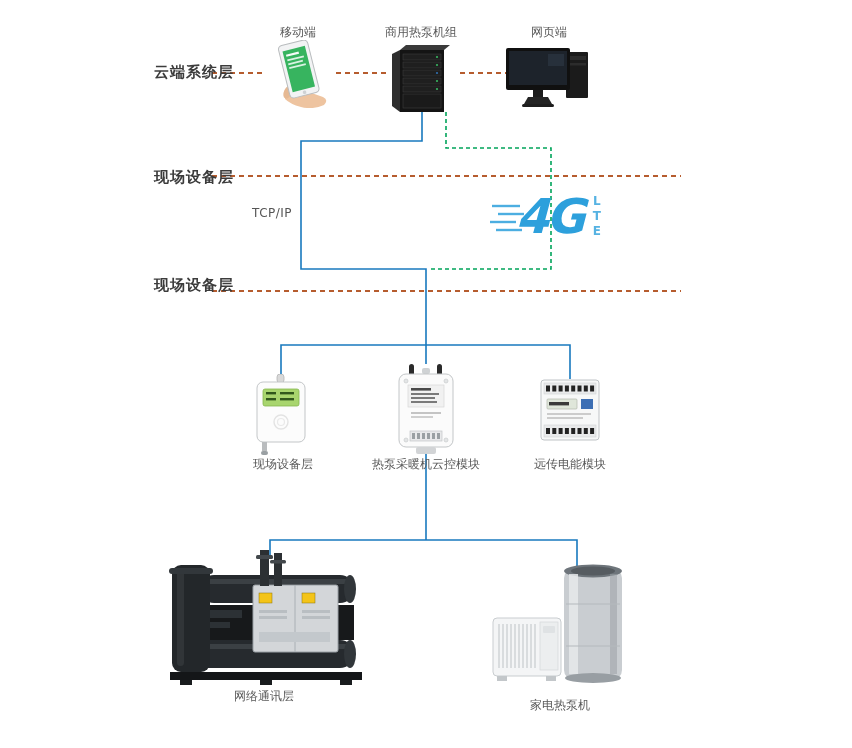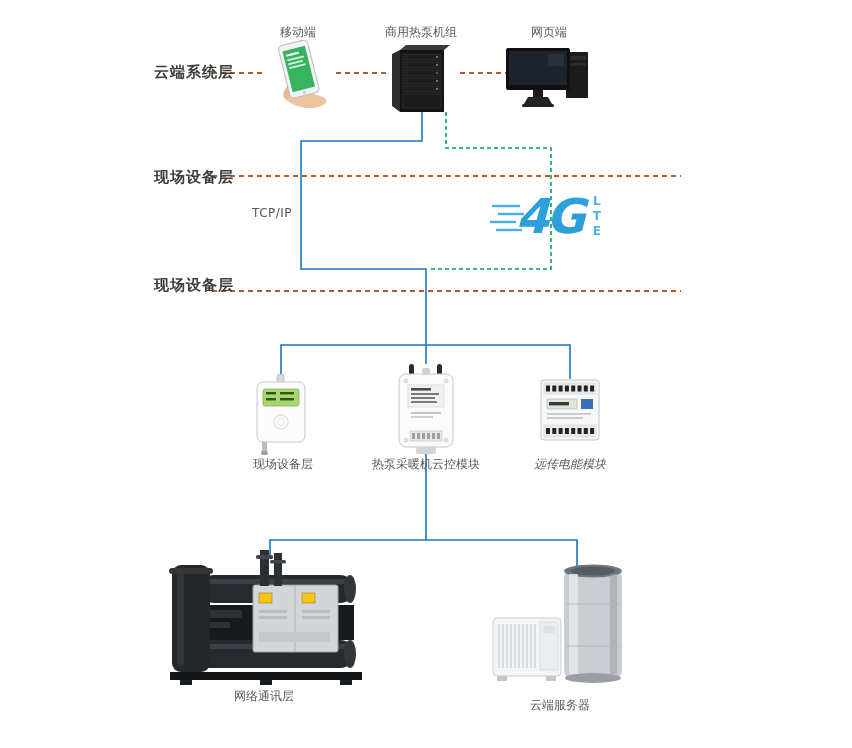--- a/index.html
+++ b/index.html
@@ -192,21 +192,21 @@
       <rect x="25.9" y="49" width="4" height="6" fill="#222222"></rect>
       <rect x="32.2" y="49" width="4" height="6" fill="#222222"></rect>
       <rect x="38.5" y="49" width="4" height="6" fill="#222222"></rect>
       <rect x="44.8" y="49" width="4" height="6" fill="#222222"></rect>
       <rect x="51.1" y="49" width="4" height="6" fill="#222222"></rect>
     </svg>
   </div>
 
   <div class="node-label" style="left:283px;top:456px;">现场设备层</div>
   <div class="node-label" style="left:426px;top:456px;">热泵采暖机云控模块</div>
-  <div class="node-label" style="left:570px;top:456px;font-style:italic;">远传电能模块</div>
+  <div class="node-label" style="left:570px;top:456px;">远传电能模块</div>
 
   <div class="abs" style="left:166px;top:548px;">
     <svg width="200" height="138" viewBox="0 0 200 138">
 
       <rect x="14" y="57" width="174" height="35" fill="#17191b"></rect>
       <rect x="20" y="62" width="56" height="8" fill="#2c3135"></rect>
       <rect x="20" y="74" width="44" height="6" fill="#2c3135"></rect>
 
       <rect x="34" y="27" width="154" height="28" rx="14" fill="#262a2e"></rect>
       <rect x="40" y="31" width="144" height="5" rx="2.5" fill="#454a4f" opacity="0.7"></rect>
@@ -268,15 +268,15 @@
         <line x1="45" y1="64" x2="45" y2="108"></line>
       </g>
       <rect x="50" y="62" width="18" height="48" fill="#eceeef" stroke="#d5d8da" stroke-width="0.7"></rect>
       <rect x="53" y="66" width="12" height="7" rx="1" fill="#dfe2e4"></rect>
       <rect x="7" y="116" width="10" height="5" fill="#c3c7ca"></rect>
       <rect x="56" y="116" width="10" height="5" fill="#c3c7ca"></rect>
     </svg>
   </div>
 
   <div class="node-label" style="left:264px;top:688px;">网络通讯层</div>
-  <div class="node-label" style="left:560px;top:697px;">云端服务器</div>
+  <div class="node-label" style="left:560px;top:697px;">家电热泵机</div>
 
 </div>
 
 </body></html>

